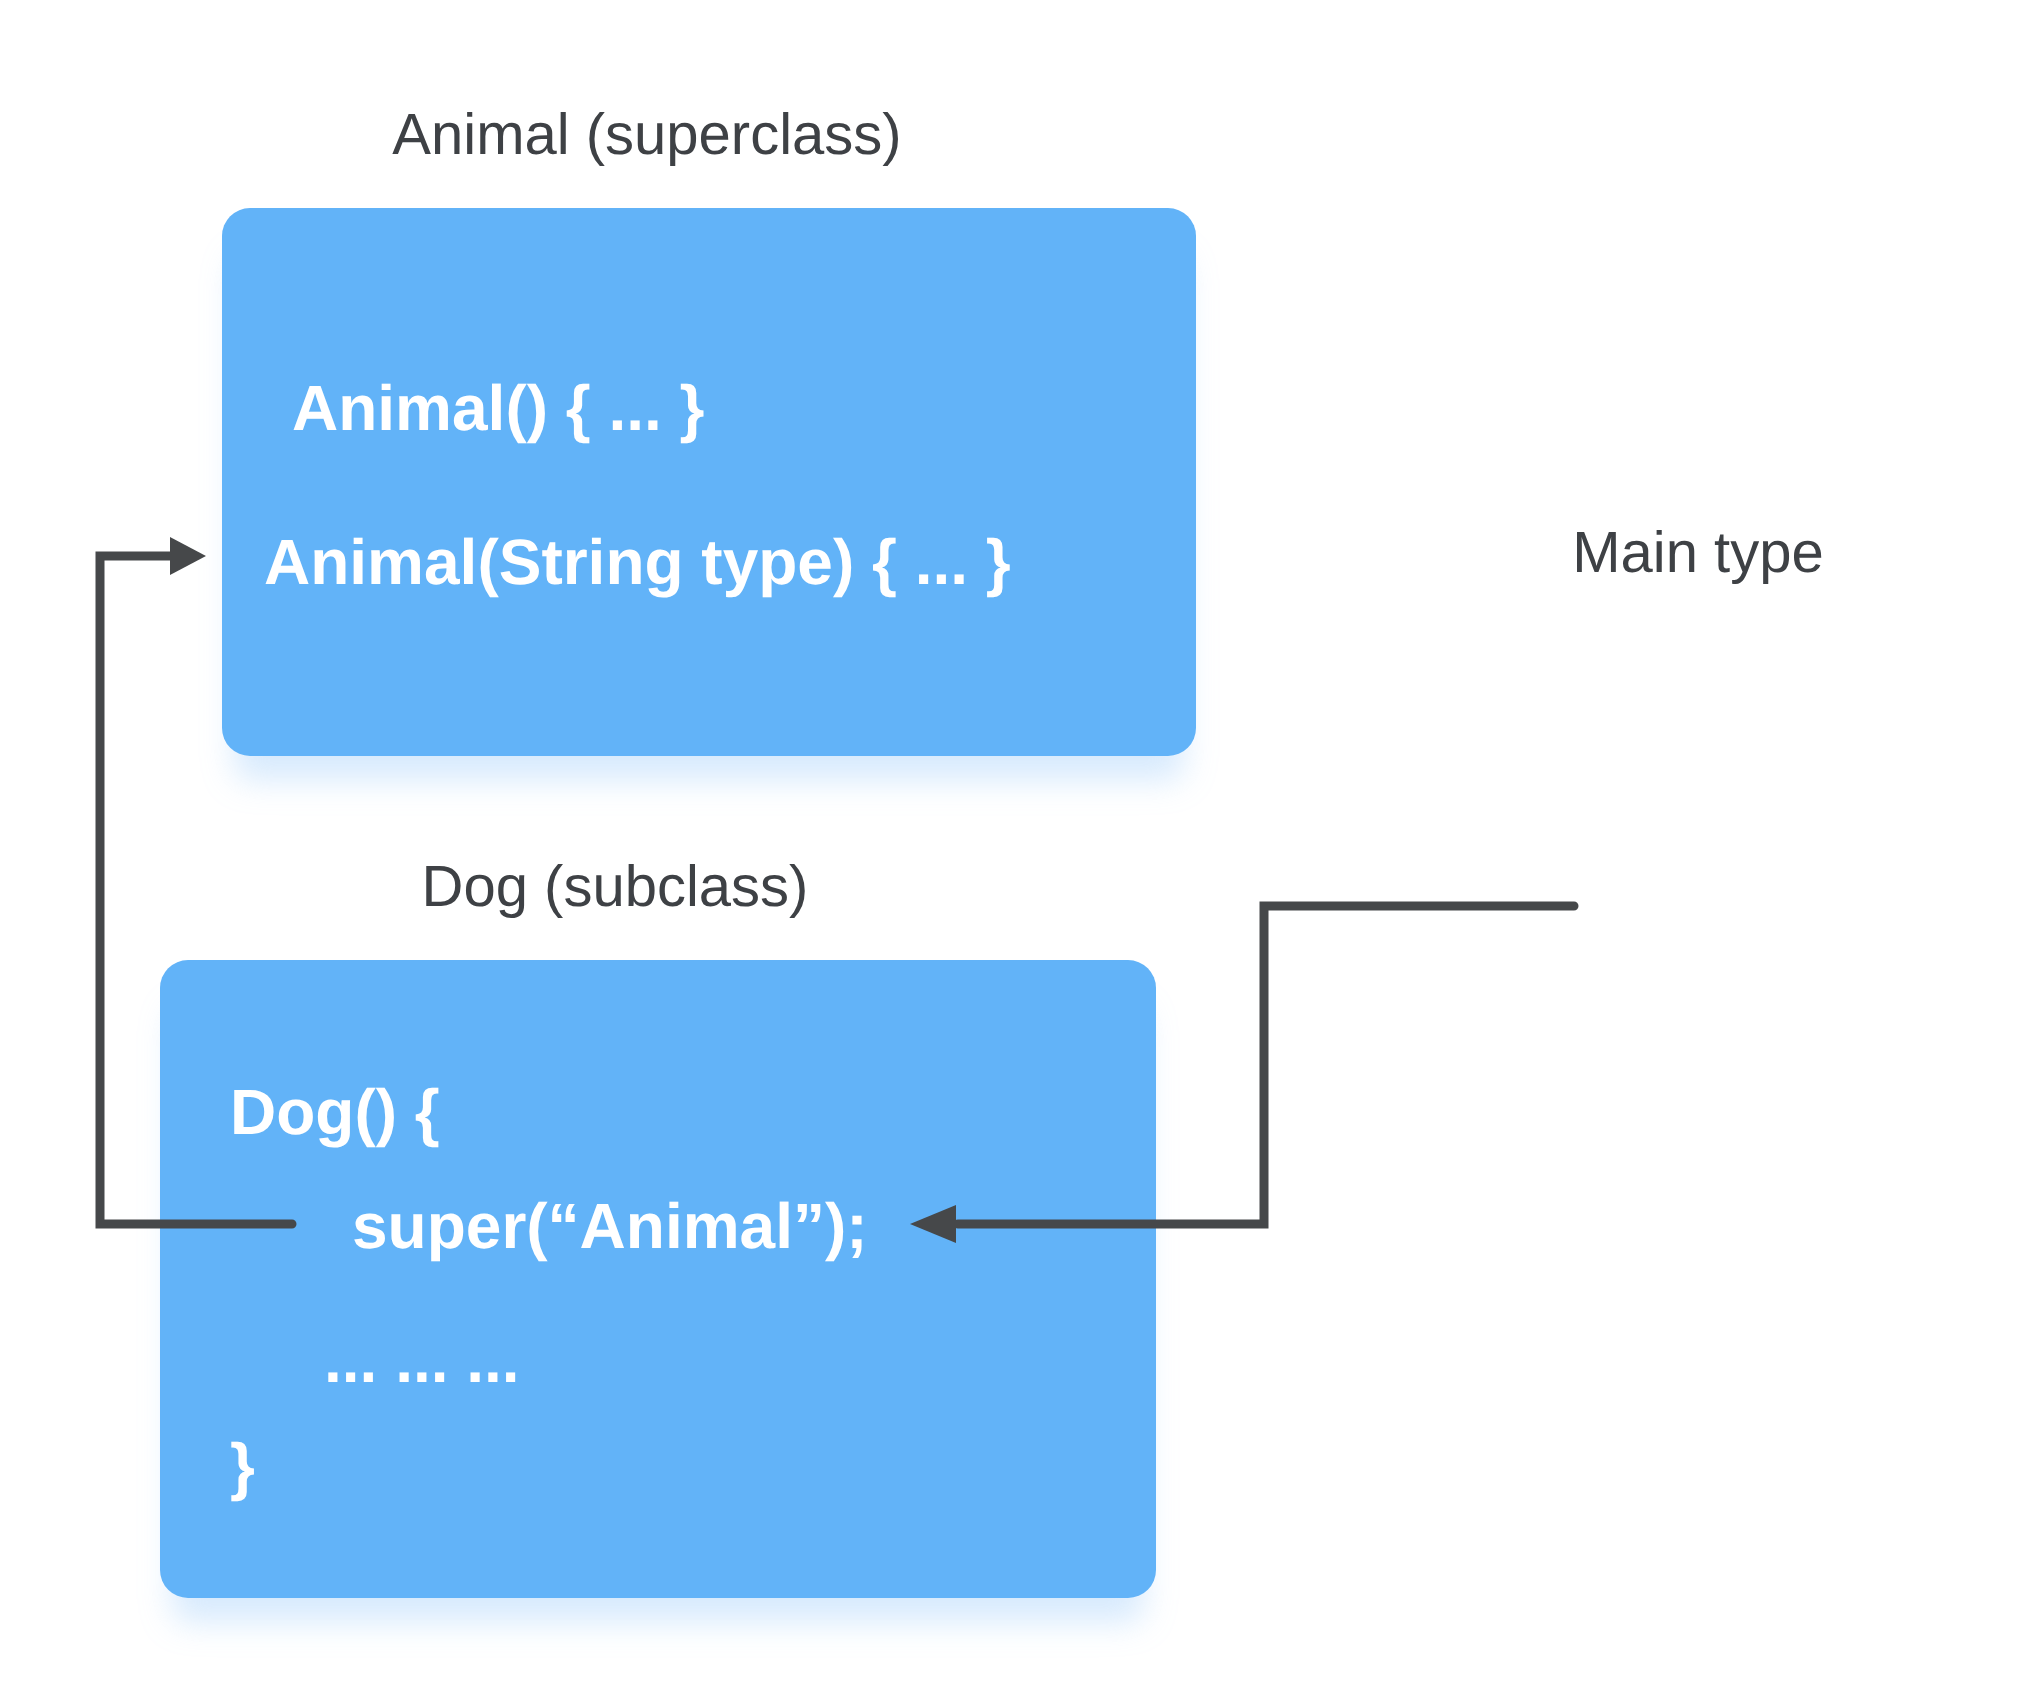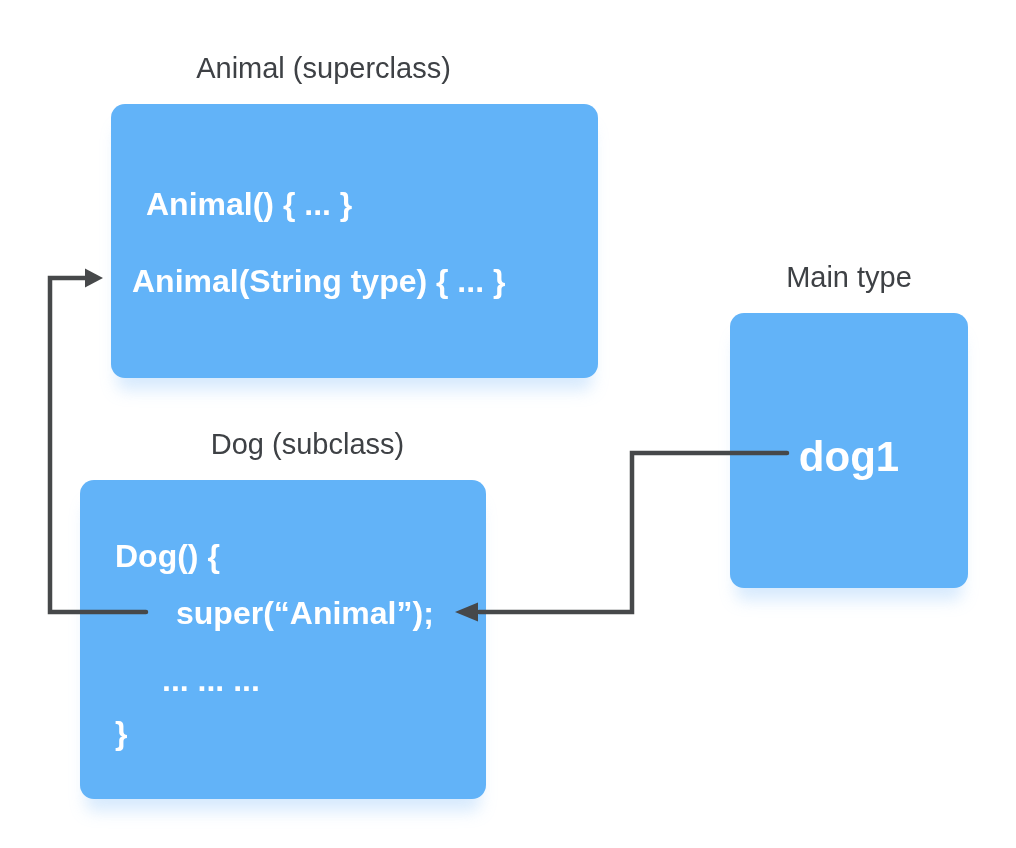--- a/index.html
+++ b/index.html
@@ -27,21 +27,21 @@
   .title-dog    { left: 64px;  top: 426px; width: 487px; }
   .title-main   { left: 730px; top: 259px; width: 238px; }
 
   .box {
     position: absolute;
     background: #62b3f8;
     border-radius: 14px;
     box-shadow: 0 18px 16px -6px rgba(140, 195, 248, 0.35);
   }
   .box-animal { left: 80px;  top: 104px; width: 487px; height: 274px; margin-left: 31px; }
-  .box-dog    { left: 80px;  top: 480px; width: 406px; height: 319px; }
+  .box-dog    { left: 80px;  top: 480px; width: 498px; height: 319px; }
   .box-main   { left: 730px; top: 313px; width: 238px; height: 275px; }
 
   .code-line {
     position: absolute;
     color: #ffffff;
     font-weight: bold;
     font-size: 32px;
     line-height: 40px;
     white-space: pre;
   }
@@ -87,23 +87,20 @@
 
   <div class="title title-dog">Dog (subclass)</div>
   <div class="box box-dog">
     <div class="code-line line-0">Dog() {</div>
     <div class="code-line line-1">super(“Animal”);</div>
     <div class="code-line line-2">... ... ...</div>
     <div class="code-line line-3">}</div>
   </div>
 
   <div class="title title-main">Main type</div>
-  <div class="box box-main">
-    <div class="dog1-label">dog1</div>
-  </div>
 
   <svg class="connectors" viewBox="0 0 1016 848" xmlns="http://www.w3.org/2000/svg">
 
     <polyline points="146,612 50,612 50,278 87,278" fill="none" stroke-width="4.5" stroke-linecap="round" stroke-linejoin="miter" stroke="#46484a"></polyline>
     <polygon points="103,278 85,268.5 85,287.5" fill="#46484a"></polygon>
 
     <polyline points="787,453 632,453 632,612 479,612" fill="none" stroke-width="4.5" stroke-linecap="round" stroke-linejoin="miter" stroke="#46484a"></polyline>
     <polygon points="455,612 478,602.5 478,621.5" fill="#46484a"></polygon>
   </svg>
 

